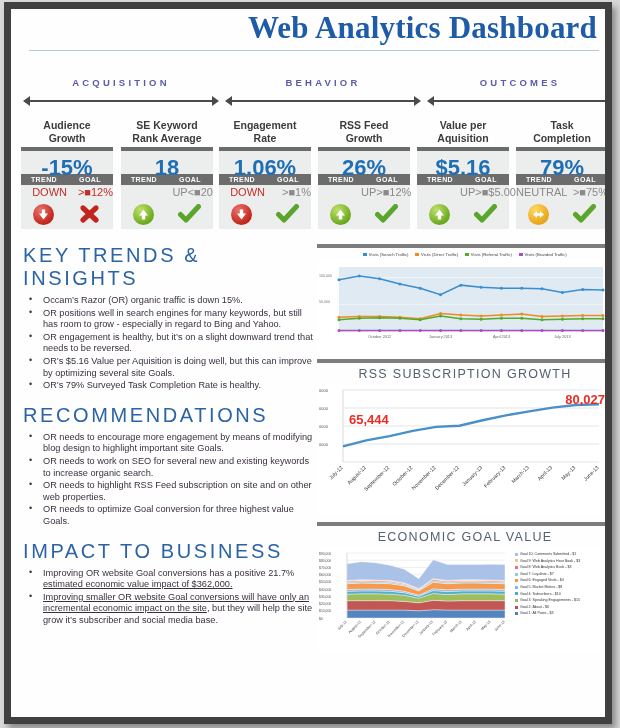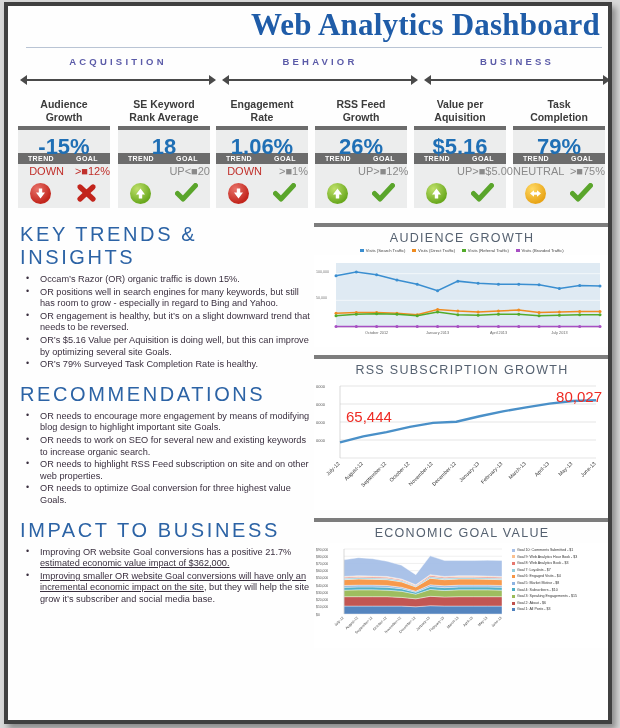--- a/index.html
+++ b/index.html
@@ -7,40 +7,40 @@
   body {
     width:620px; height:728px;
     background:#d8d8d8;
     font-family:"Liberation Sans", sans-serif;
     overflow:hidden;
   }
   .page {
     position:absolute; left:4px; top:2px;
     width:608px; height:722px;
     background:#fefefe;
-    border:4px solid #404040;
+    border:7px solid #404040;
     box-shadow:4px 5px 6px rgba(0,0,0,.35);
     overflow:hidden;
   }
 
   
   .title-row { position:relative; height:44px; }
   .dash-title {
     position:absolute; right:8px; top:1px;
     font-family:"Liberation Serif", serif;
     font-size:31px; font-weight:700; color:#1f5ca8;
     letter-spacing:.2px; white-space:nowrap;
   }
   .title-rule {
     position:absolute; left:18px; right:6px; top:41px;
     height:1px; background:#b9c4d4;
   }
 
   
-  .bands { position:relative; height:42px; margin-top:6px; }
+  .bands { position:relative; height:42px; margin-top:24px; }
   .band { position:absolute; top:0; }
   .band-label {
     text-align:center; font-size:9.5px; font-weight:700;
     color:#5b5ba8; letter-spacing:3.2px;
   }
   .band-arrow { position:relative; height:14px; margin-top:6px; }
   .band-arrow .line {
     position:absolute; left:6px; right:6px; top:6px;
     height:1.5px; background:#4a4a4a;
   }
@@ -121,21 +121,21 @@
   .chart-box { background:#fff; position:relative; }
 
   .legend-row {
     display:flex; justify-content:center; gap:7px;
     font-size:4.2px; color:#444; margin-bottom:2px;
   }
   .legend-row .li { display:flex; align-items:center; gap:2px; white-space:nowrap; }
   .swatch { width:3.5px; height:3.5px; display:inline-block; }
 
   
-  .ann { position:absolute; font-size:15px; font-weight:400; color:#ee2b24; }
+  .ann { position:absolute; font-size:13px; font-weight:700; color:#ee2b24; }
 
   
   .eg-legend { position:absolute; right:2px; top:4px; width:96px; }
   .eg-legend .li {
     display:flex; align-items:center; gap:2px;
     font-size:3.6px; color:#333; line-height:6.6px; white-space:nowrap;
   }
   .eg-legend .sw { width:3px; height:3px; flex:0 0 3px; }
 </style>
 </head>
@@ -159,21 +159,21 @@
       </div>
       <div class="band" style="left: 214px; width: 196px;">
         <div class="band-label">BEHAVIOR</div>
         <div class="band-arrow">
           <div class="ah l"></div>
           <div class="line"></div>
           <div class="ah r"></div>
         </div>
       </div>
       <div class="band" style="left: 416px; width: 186px;">
-        <div class="band-label">BUSINESS</div>
+        <div class="band-label">OUTCOMES</div>
         <div class="band-arrow">
           <div class="ah l"></div>
           <div class="line"></div>
           <div class="ah r"></div>
         </div>
       </div>
     </div>
 
   <div class="kpis" id="kpis">
       <div class="kpi" style="left: 10px;">
@@ -368,21 +368,20 @@
         </ul>
         <div class="sec-title">IMPACT TO BUSINESS</div>
         <ul class="bul">
           <li><span>Improving OR website Goal conversions has a positive 21.7% </span><span class="u">estimated economic value impact of $362,000.</span></li>
           <li><span class="u">Improving smaller OR website Goal conversions will have only an incremental economic impact on the site</span><span>, but they will help the site grow it’s subscriber and social media base.</span></li>
         </ul>
       </div>
     <div class="right" id="right-col">
         <div class="panel">
           <div class="panel-bar"></div>
-          <div class="panel-title">AUDIENCE GROWTH</div>
           <div class="legend-row">
             <div class="li">
               <span class="swatch" style="background:#3a8ed0"></span>
               <span>Visits (Search Traffic)</span>
             </div>
             <div class="li">
               <span class="swatch" style="background:#ef8b1f"></span>
               <span>Visits (Direct Traffic)</span>
             </div>
             <div class="li">

